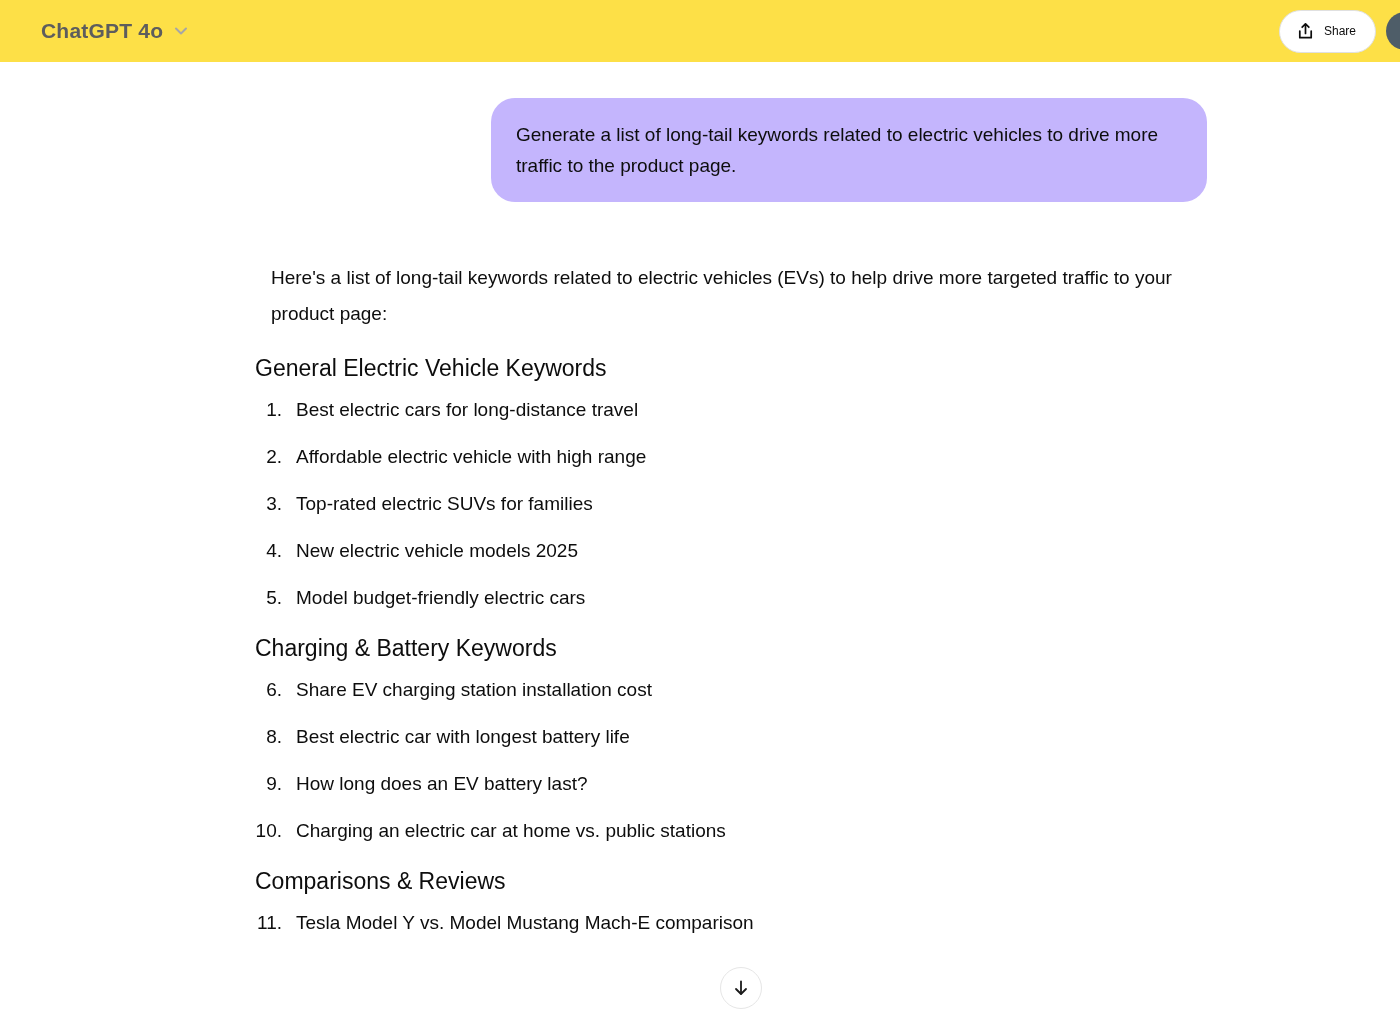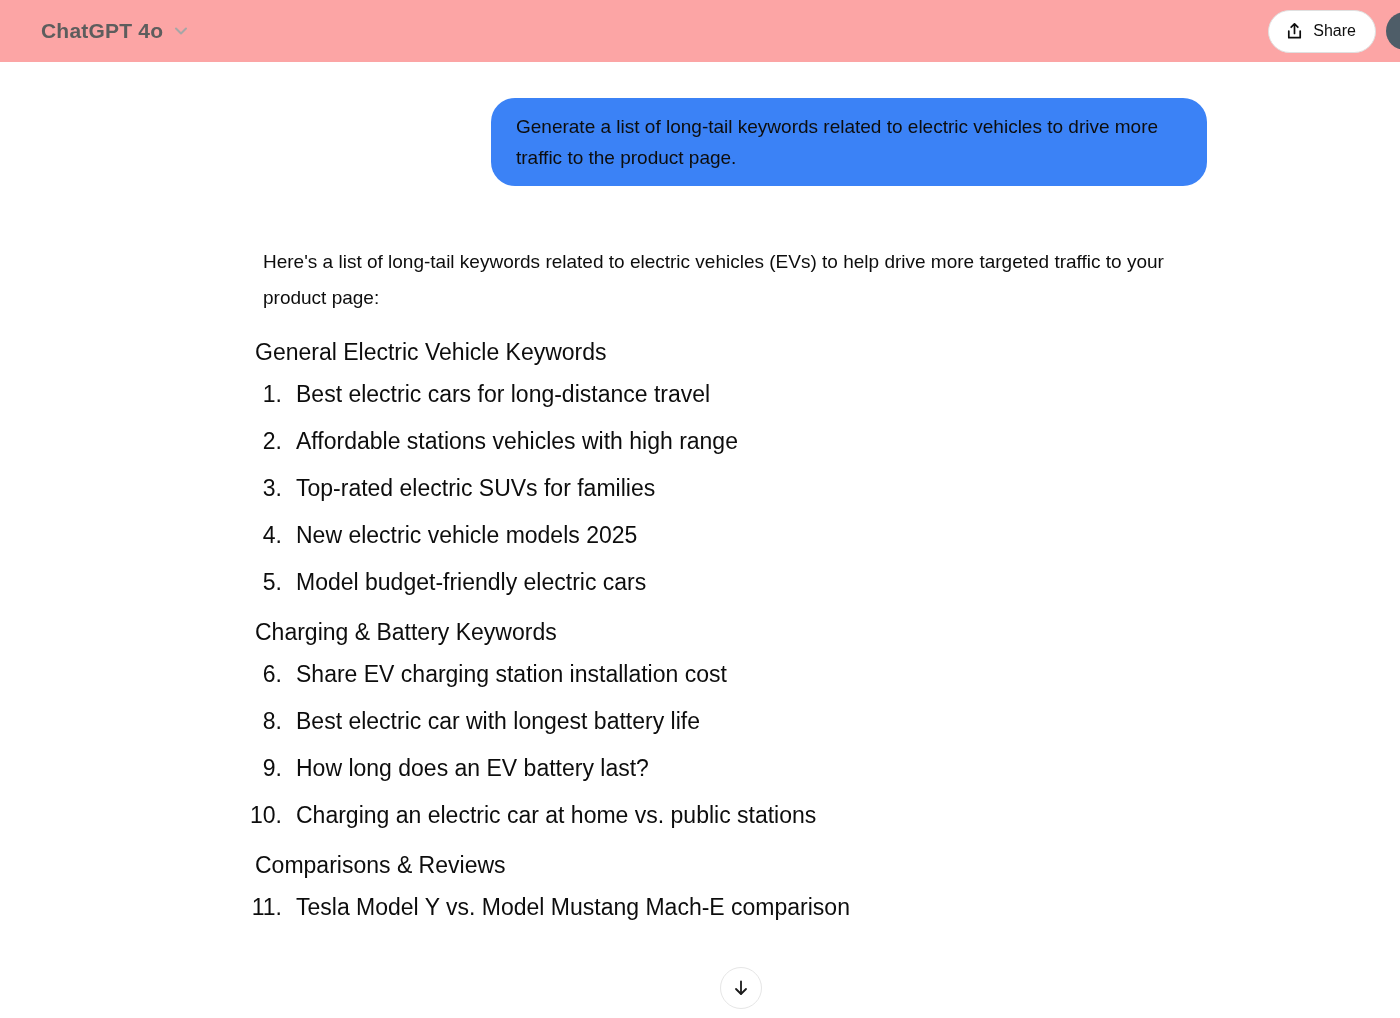--- a/index.html
+++ b/index.html
@@ -11,21 +11,21 @@
     background: #ffffff;
     font-family: "Liberation Sans", sans-serif;
     color: #0d0d0d;
     -webkit-font-smoothing: antialiased;
   }
   
   .header {
     position: absolute;
     top: 0; left: 0; right: 0;
     height: 62px;
-    background: #fca5a5;
+    background: #fde047;
     z-index: 20;
   }
   .model-selector {
     position: absolute;
     left: 35px;
     top: 15px;
     display: flex;
     align-items: center;
     gap: 10px;
     cursor: pointer;
@@ -49,21 +49,21 @@
   }
   .share-button {
     display: flex;
     align-items: center;
     gap: 9px;
     height: 43px;
     padding: 0 19px 0 16px;
     border: 1px solid #e0e0e0;
     border-radius: 9999px;
     background: #ffffff;
-    font-size: 16px;
+    font-size: 12px;
     font-weight: 500;
     color: #0d0d0d;
     cursor: pointer;
     font-family: "Liberation Sans", sans-serif;
   }
   .share-button svg { display: block; }
   .avatar {
     width: 38px;
     height: 38px;
     border-radius: 50%;
@@ -80,51 +80,51 @@
     top: 0;
     width: 952px;
   }
   .user-row {
     display: flex;
     justify-content: flex-end;
     margin-top: 98px;
   }
   .user-bubble {
     max-width: 666px;
-    background: #3b82f6;
+    background: #c4b5fd;
     border-radius: 24px;
-    padding: 13px 25px;
+    padding: 21px 25px;
     font-size: 19px;
     line-height: 31px;
     color: #0d0d0d;
   }
   .assistant-message { margin-top: 0; }
   .assistant-intro {
-    margin: 58px 0 0 8px;
+    margin: 58px 0 0 16px;
     font-size: 19px;
     line-height: 36px;
     color: #0d0d0d;
   }
   .section-heading {
     font-size: 23px;
     line-height: 28px;
     font-weight: 400;
     color: #0d0d0d;
     margin: 22px 0 14px 0;
   }
   ol.keyword-list {
     list-style: none;
     margin: 0;
     padding: 0;
   }
   ol.keyword-list li {
     position: relative;
     padding-left: 41px;
     margin: 0 0 19px 0;
-    font-size: 23px;
+    font-size: 19px;
     line-height: 28px;
     color: #0d0d0d;
   }
   ol.keyword-list li::before {
     content: attr(data-num);
     position: absolute;
     left: -12px;
     top: 0;
     width: 39px;
     text-align: right;
@@ -181,21 +181,21 @@
     <div class="user-bubble">Generate a list of long-tail keywords related to electric vehicles to drive more traffic to the product page.</div>
   </div>
 
   <div class="assistant-message">
     <p class="assistant-intro">Here's a list of long-tail keywords related to electric vehicles (EVs) to help drive more targeted traffic to your product page:</p>
     <div id="sections-host">
   <section>
     <h3 class="section-heading">General Electric Vehicle Keywords</h3>
     <ol class="keyword-list">
             <li data-num="1.">Best electric cars for long-distance travel</li>
-            <li data-num="2.">Affordable stations vehicles with high range</li>
+            <li data-num="2.">Affordable electric vehicle with high range</li>
             <li data-num="3.">Top-rated electric SUVs for families</li>
             <li data-num="4.">New electric vehicle models 2025</li>
             <li data-num="5.">Model budget-friendly electric cars</li>
           </ol>
   </section>
 
   <section>
     <h3 class="section-heading">Charging &amp; Battery Keywords</h3>
     <ol class="keyword-list">
             <li data-num="6.">Share EV charging station installation cost</li>

